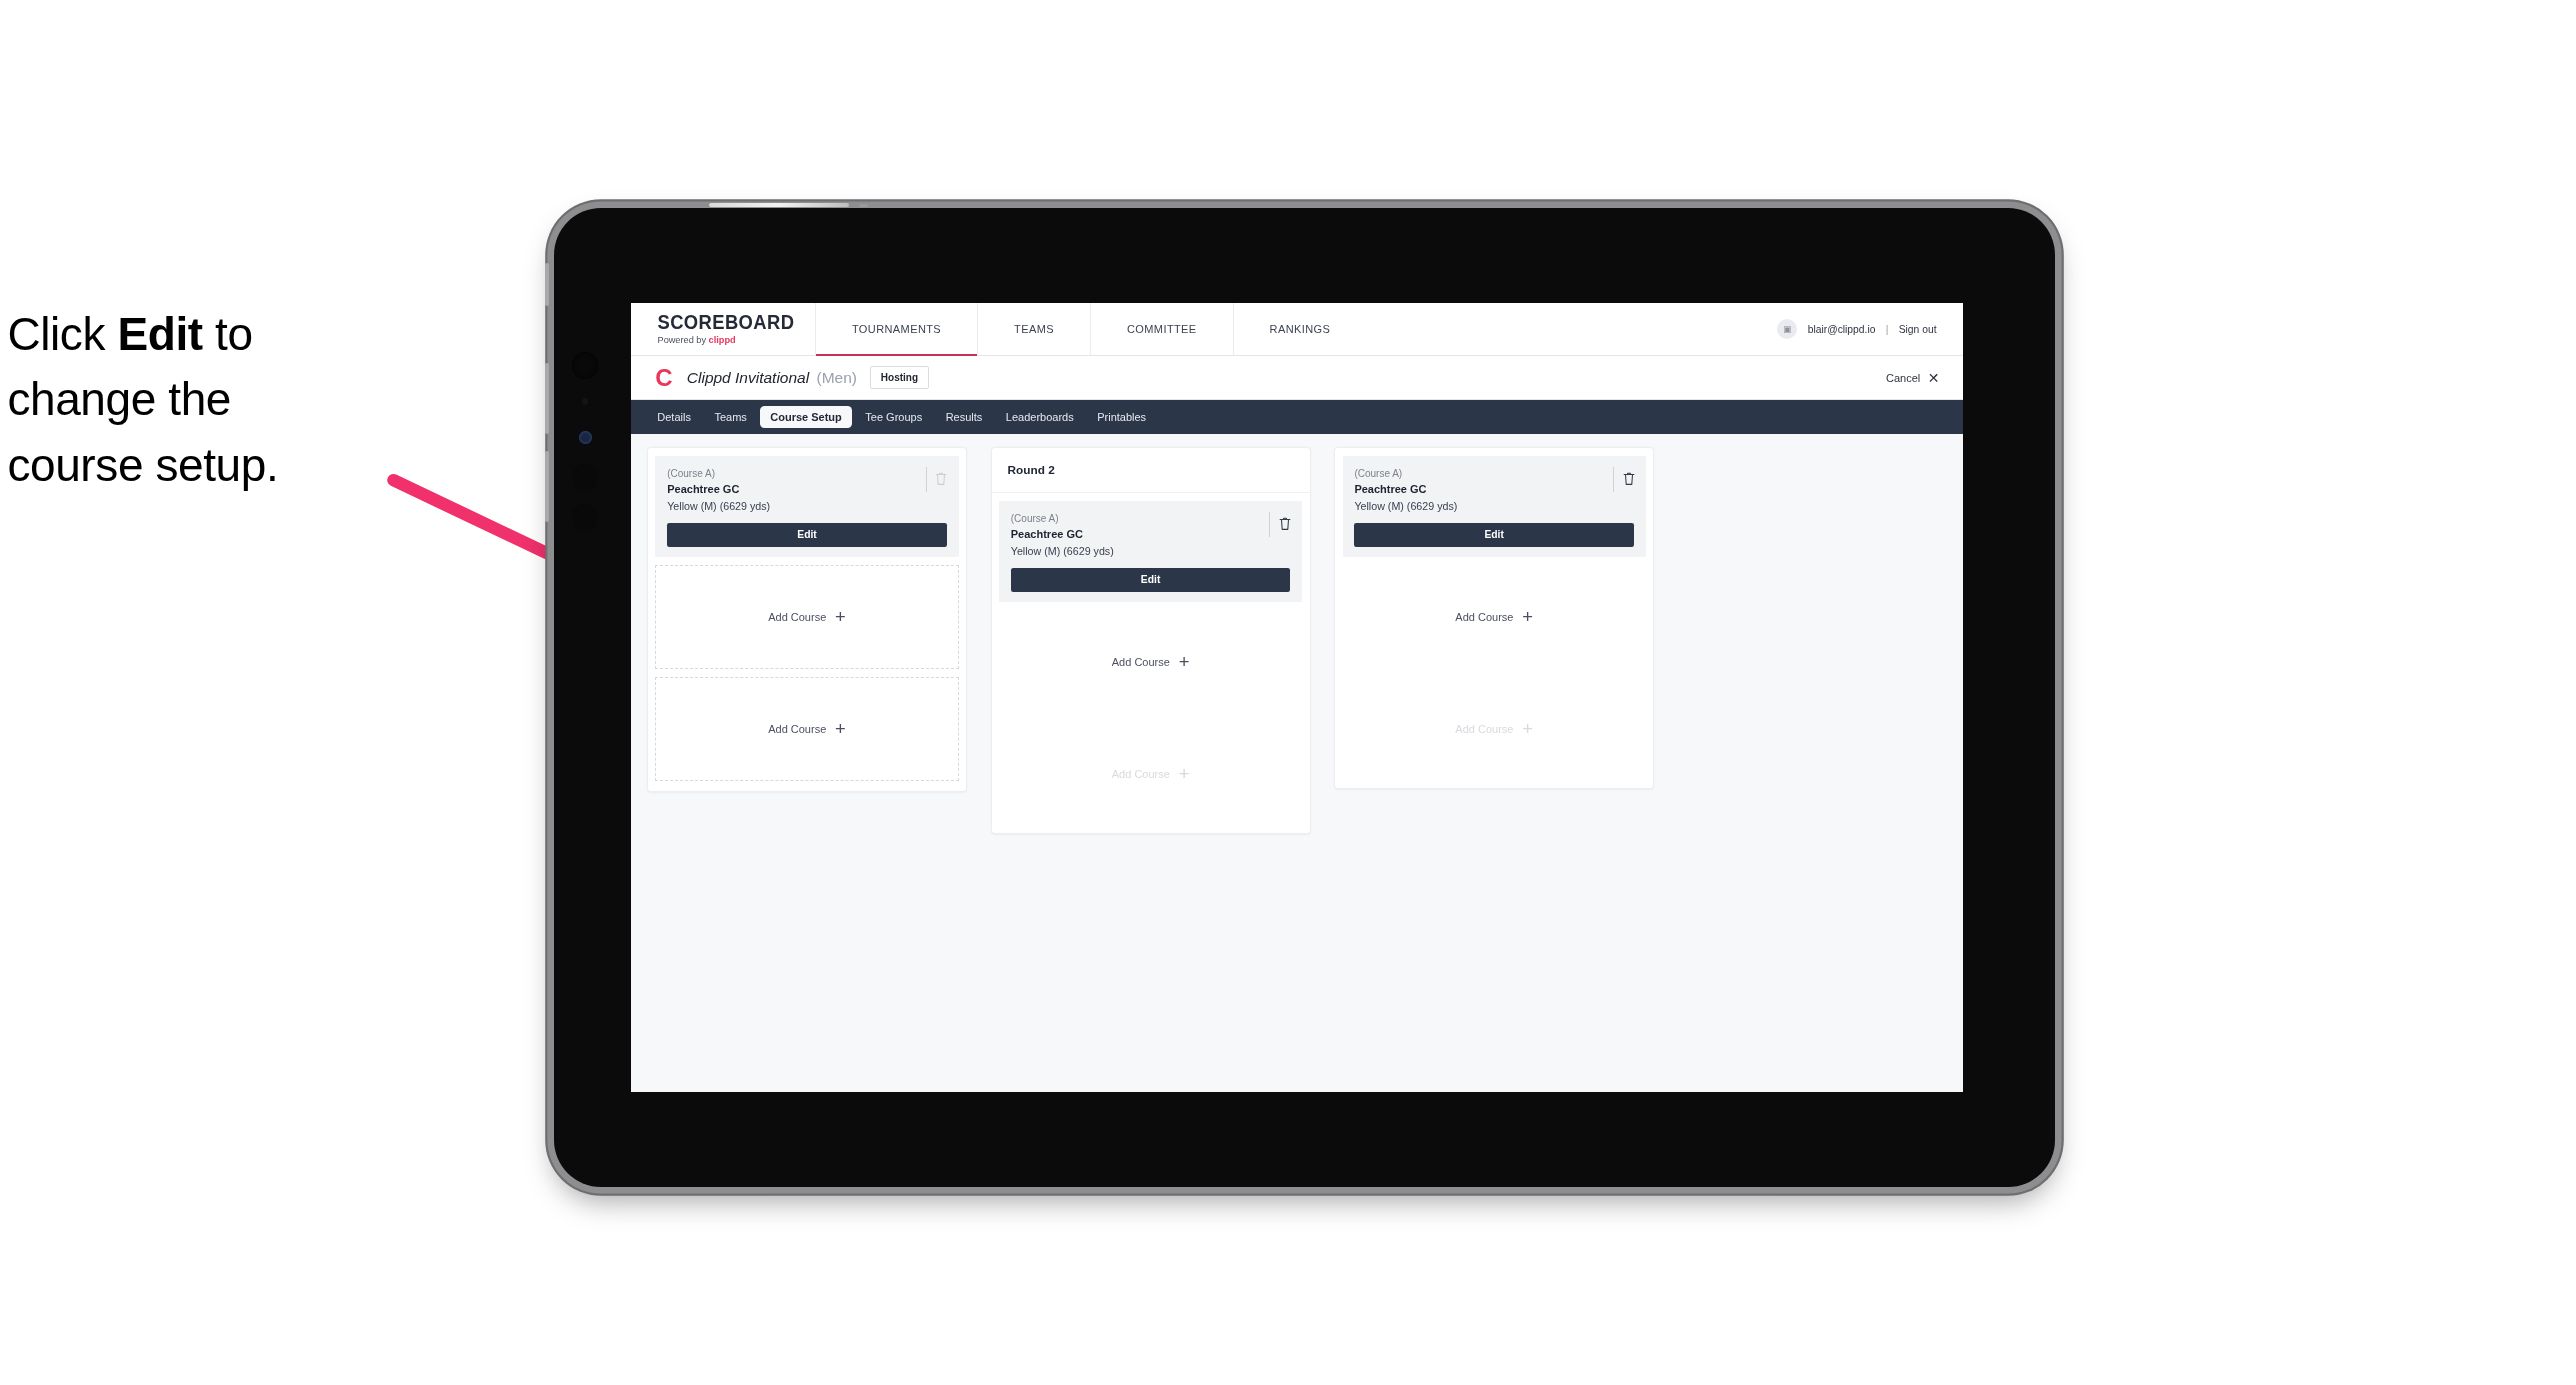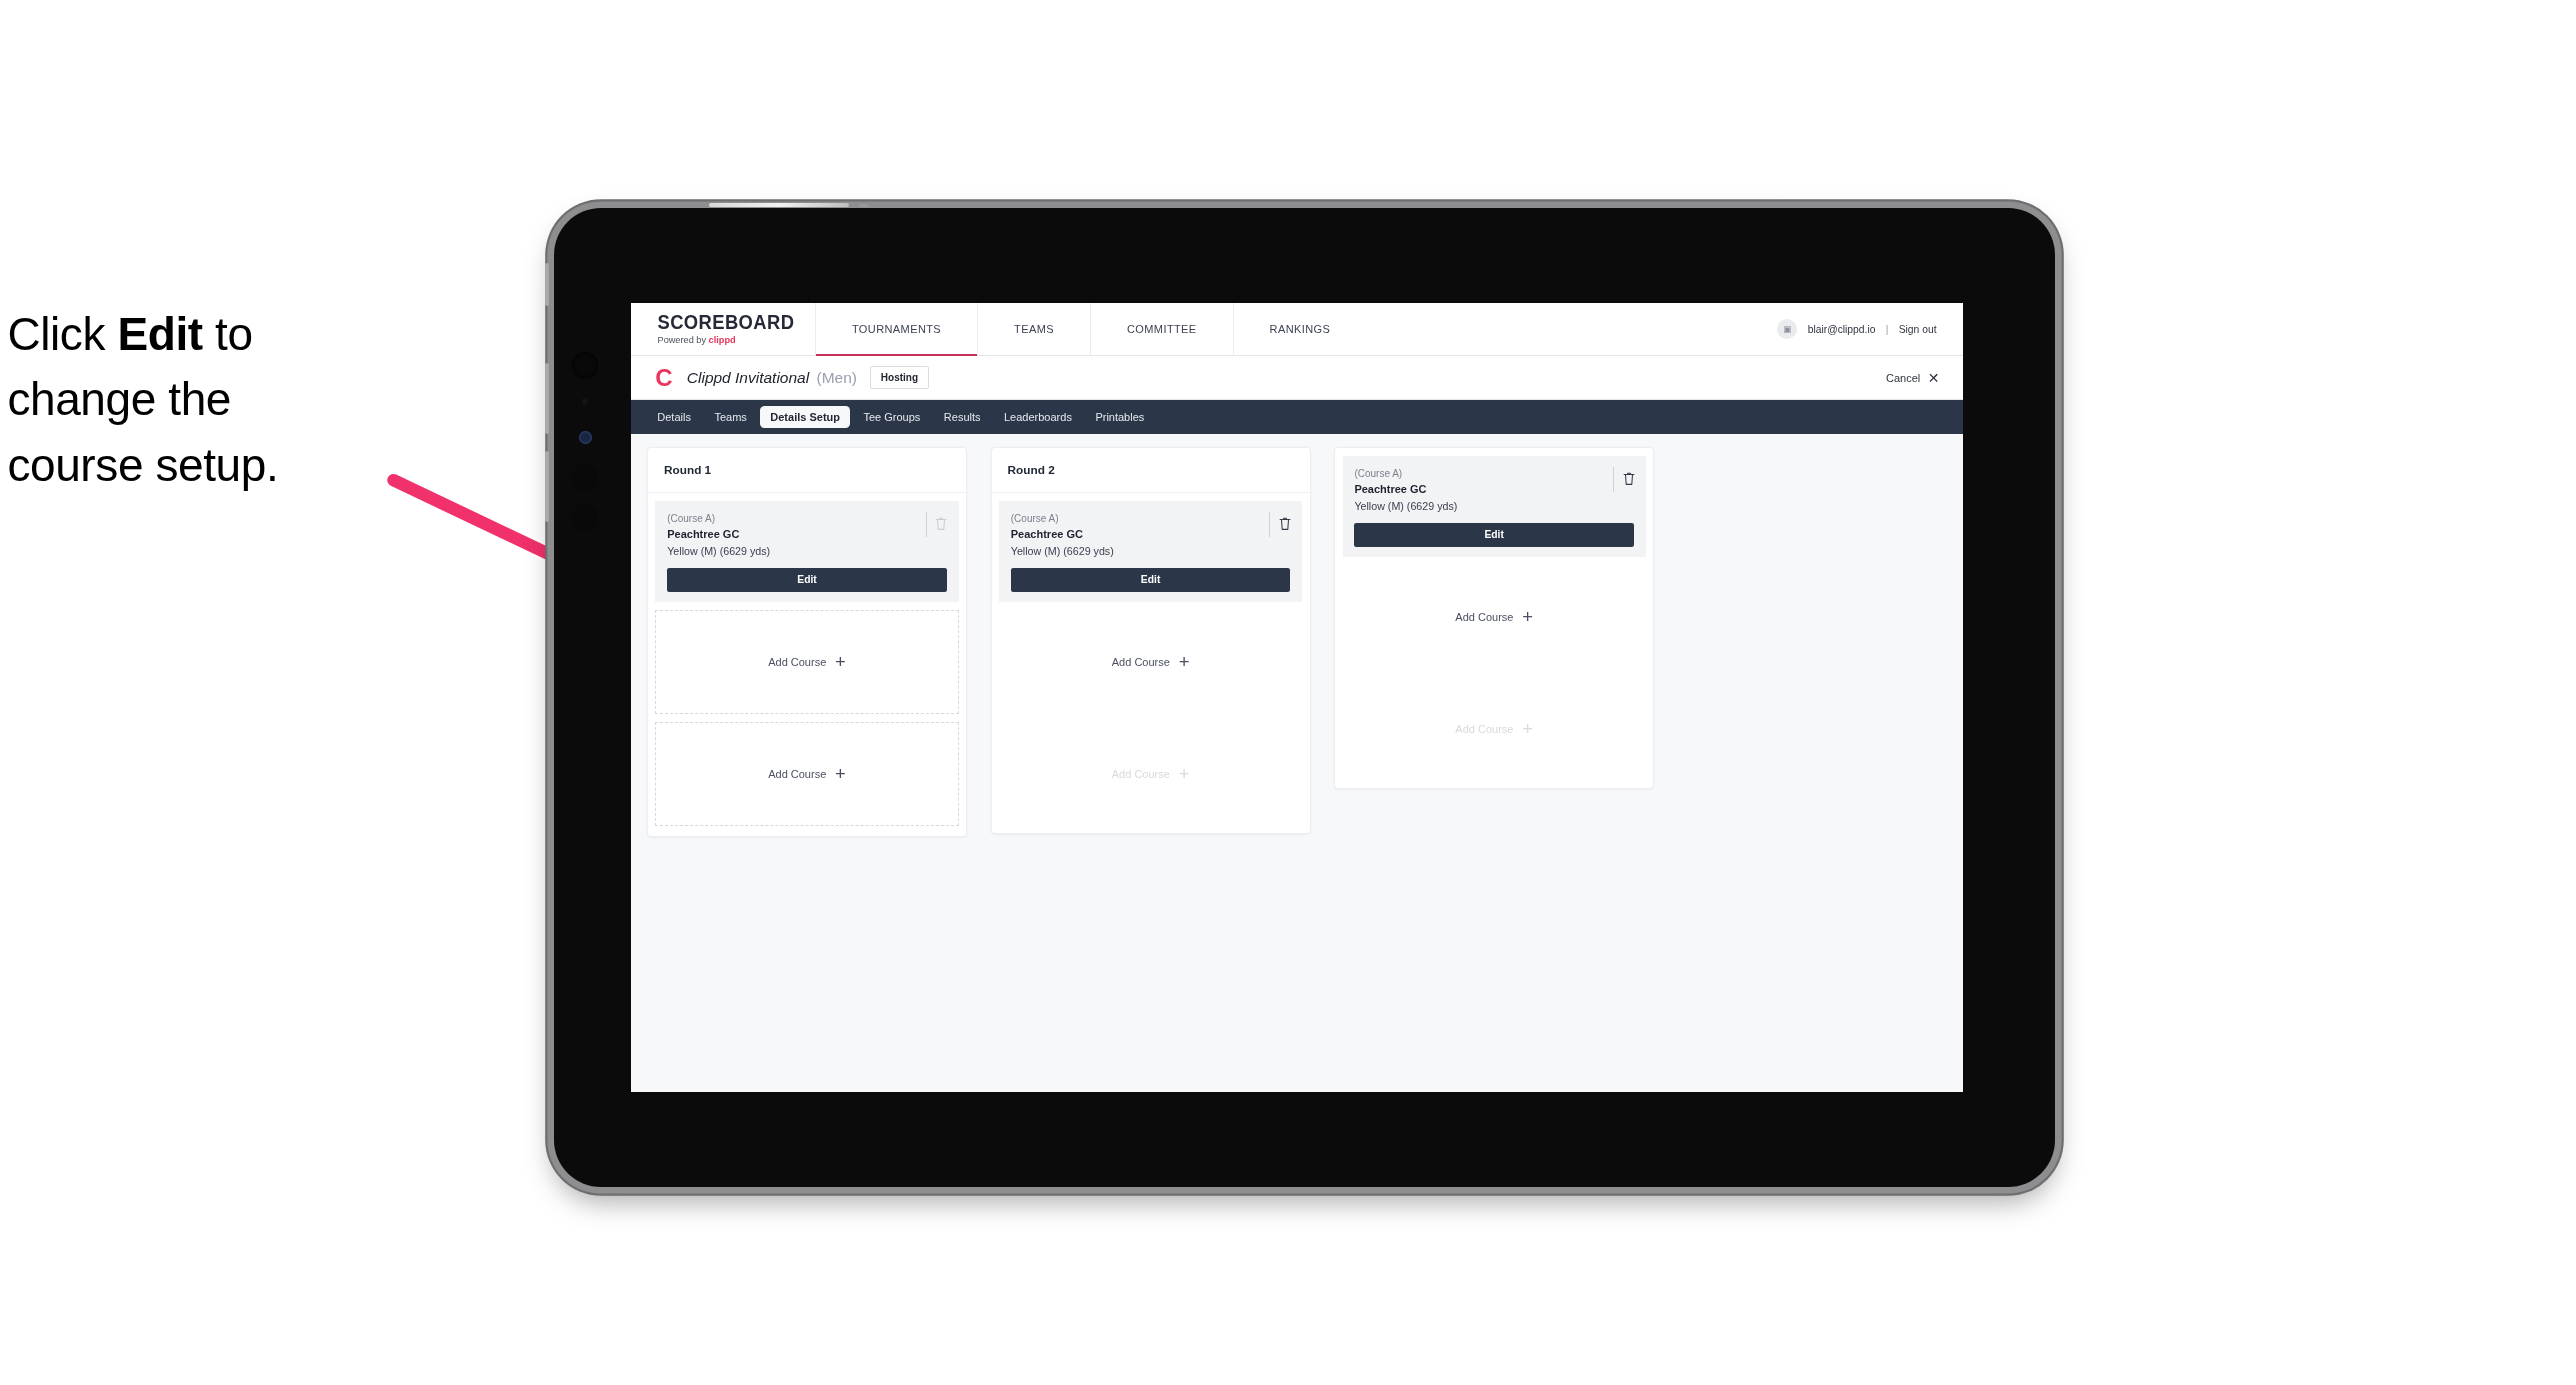--- a/index.html
+++ b/index.html
@@ -304,31 +304,30 @@
     <div id="tour-badge">Hosting</div>
     <div id="tour-right">
       <span>Cancel</span>
       <span id="cancel-x">✕</span>
     </div>
   </div>
 
   <div id="tabbar">
     <div class="tab"><span>Details</span></div>
     <div class="tab"><span>Teams</span></div>
-    <div class="tab active"><span>Details Setup</span></div>
+    <div class="tab active"><span>Course Setup</span></div>
     <div class="tab"><span>Tee Groups</span></div>
     <div class="tab"><span>Results</span></div>
     <div class="tab"><span>Leaderboards</span></div>
     <div class="tab"><span>Printables</span></div>
   </div>
 
   <div id="board">
 
     <div class="round-col" id="round-1">
-      <div class="round-head">Round 1</div>
       <div class="round-body">
 
         <div class="course-card">
           <div class="card-tools">
             <div class="tool-sep"></div>
             <span class="trash disabled">
               <svg width="14" height="15.5" viewBox="0 0 20 22" fill="none" stroke="#333a48" stroke-width="1.5" stroke-linecap="round" stroke-linejoin="round">
                 <path d="M3 5h14M8 5V3h4v2M5 5l1 14h8l1-14"></path>
               </svg>
             </span>

